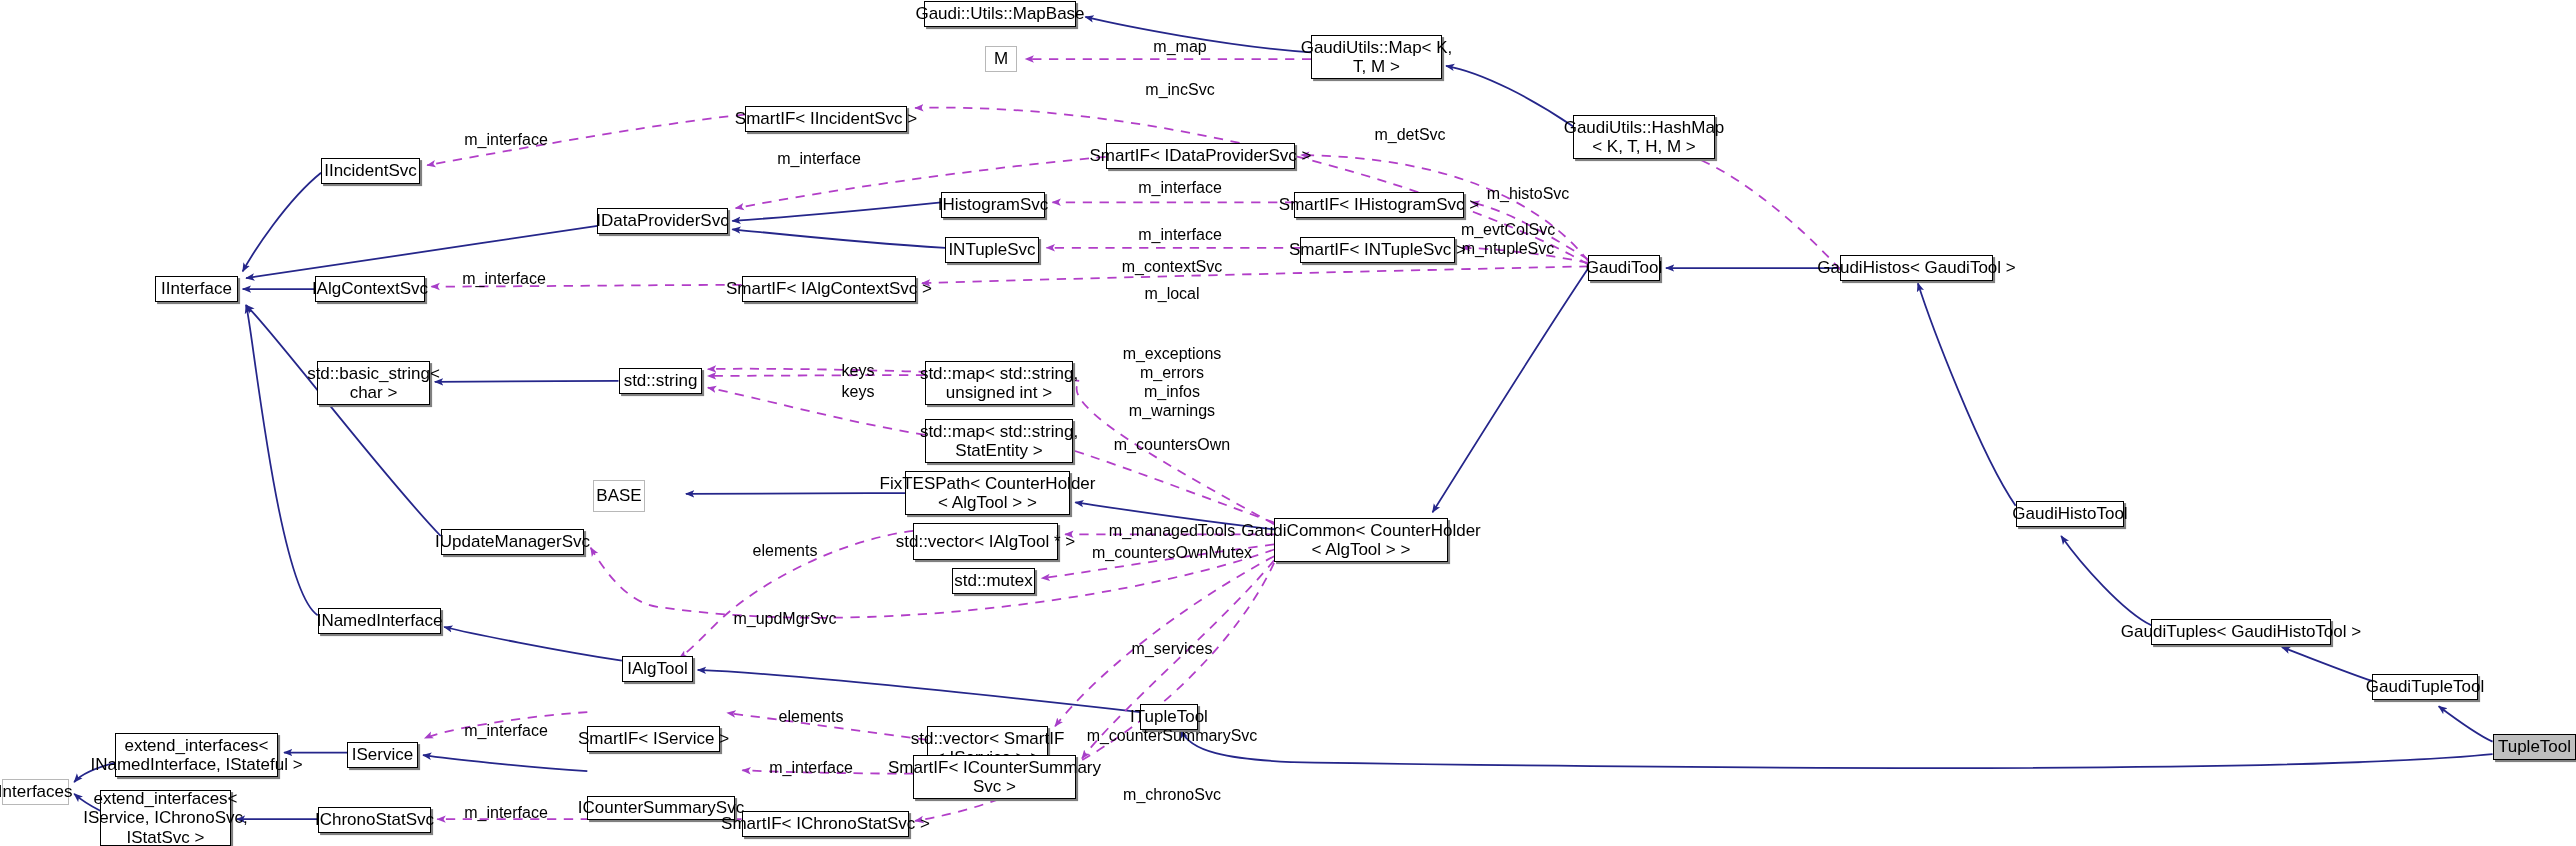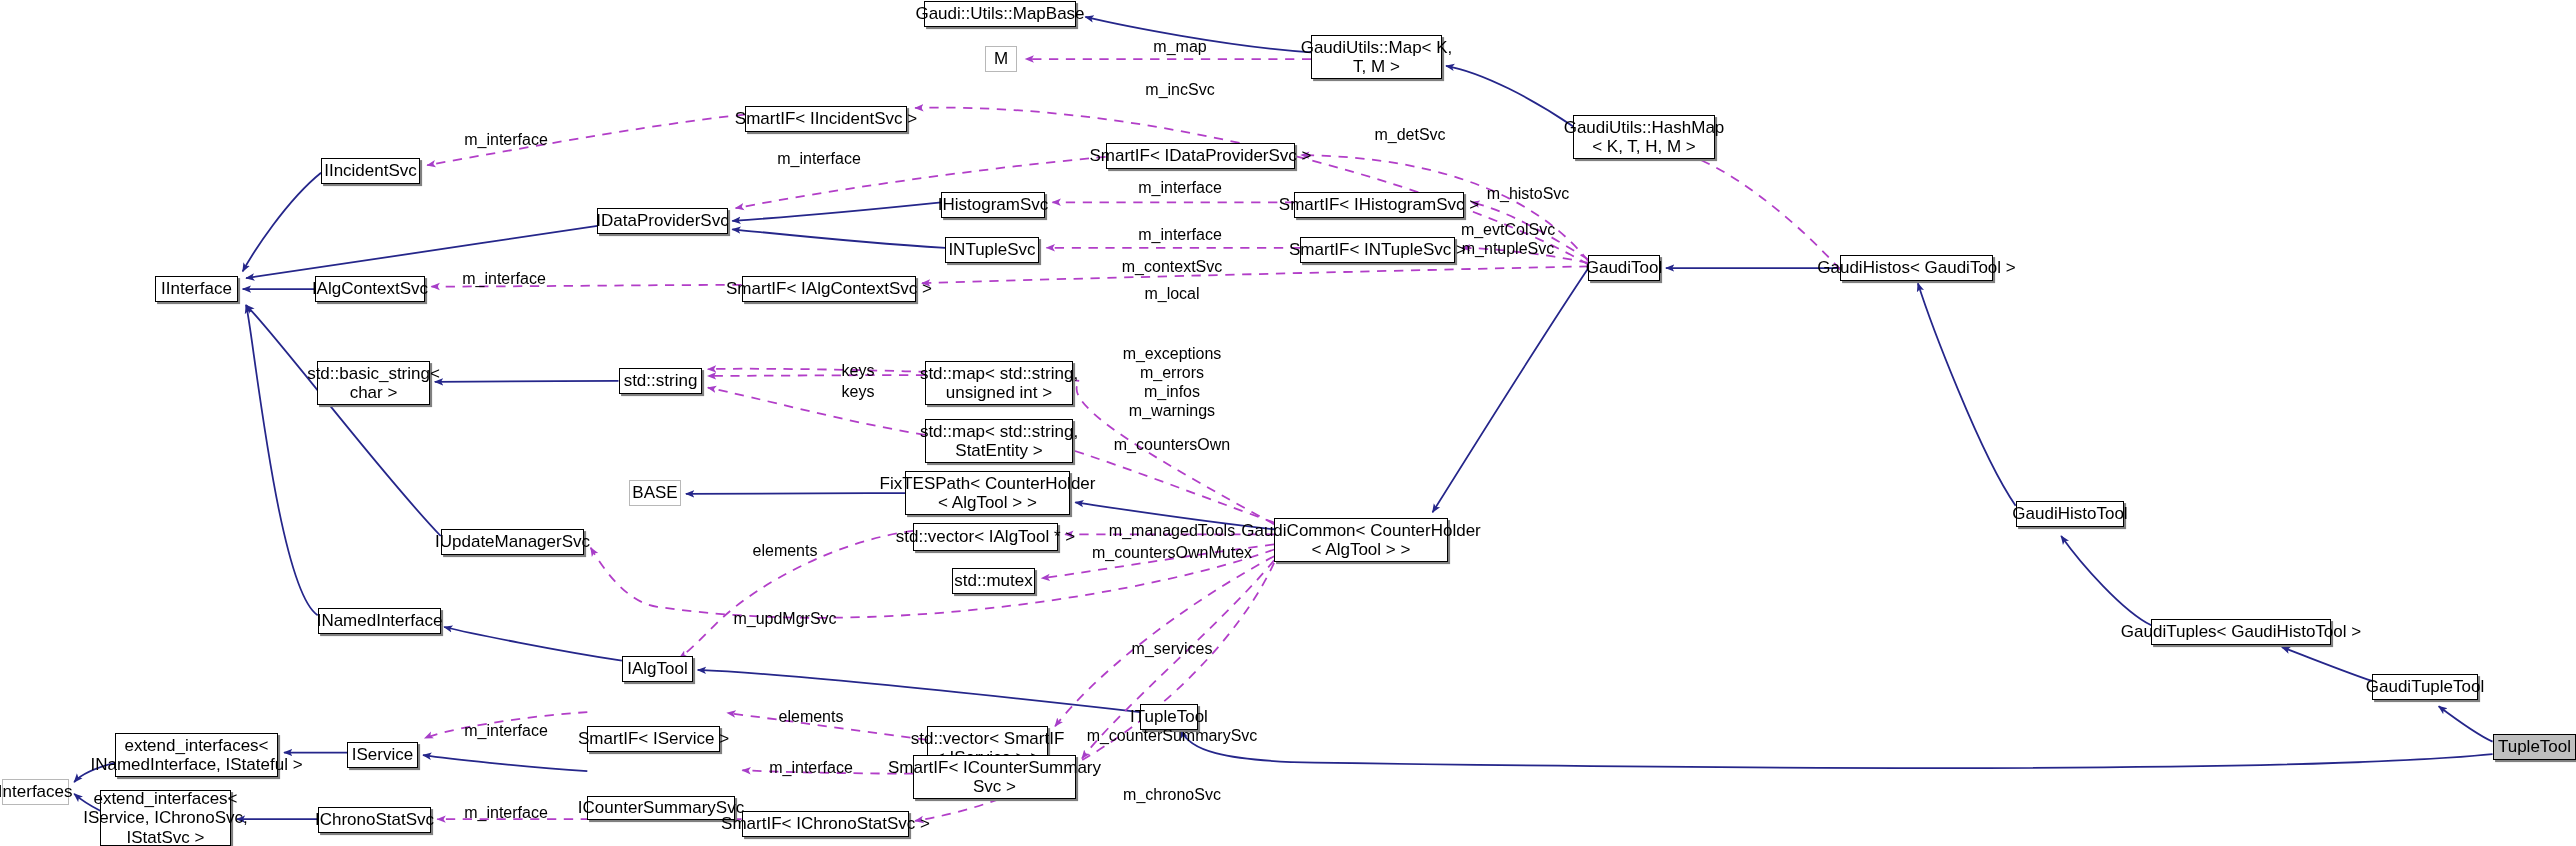--- a/index.html
+++ b/index.html
@@ -107,25 +107,25 @@
   <div class="node shadow" style="left:742px;top:276px;width:174px;height:26px;"><span>SmartIF&lt; IAlgContextSvc &gt;</span></div>
   <div class="node shadow" style="left:1588px;top:255px;width:72px;height:26px;"><span>GaudiTool</span></div>
   <div class="node shadow" style="left:1840px;top:255px;width:153px;height:26px;"><span>GaudiHistos&lt; GaudiTool &gt;</span></div>
   <div class="node shadow" style="left:317px;top:361px;width:113px;height:44px;"><span>std::basic_string&lt;
 char &gt;</span></div>
   <div class="node shadow" style="left:619px;top:368px;width:83px;height:26px;"><span>std::string</span></div>
   <div class="node shadow" style="left:925px;top:361px;width:148px;height:44px;"><span>std::map&lt; std::string,
 unsigned int &gt;</span></div>
   <div class="node shadow" style="left:925px;top:419px;width:148px;height:44px;"><span>std::map&lt; std::string,
 StatEntity &gt;</span></div>
-  <div class="node tmpl" style="left:629px;top:480px;width:52px;height:26px;"><span>BASE</span></div>
+  <div class="node tmpl" style="left:593px;top:480px;width:52px;height:32px;"><span>BASE</span></div>
   <div class="node shadow" style="left:905px;top:471px;width:165px;height:44px;"><span>FixTESPath&lt; CounterHolder
 &lt; AlgTool &gt; &gt;</span></div>
   <div class="node shadow" style="left:2016px;top:501px;width:108px;height:26px;"><span>GaudiHistoTool</span></div>
-  <div class="node shadow" style="left:913px;top:523px;width:145px;height:28px;"><span>std::vector&lt; IAlgTool * &gt;</span></div>
+  <div class="node shadow" style="left:913px;top:523px;width:145px;height:37px;"><span>std::vector&lt; IAlgTool * &gt;</span></div>
   <div class="node shadow" style="left:1274px;top:518px;width:174px;height:44px;"><span>GaudiCommon&lt; CounterHolder
 &lt; AlgTool &gt; &gt;</span></div>
   <div class="node shadow" style="left:441px;top:529px;width:143px;height:26px;"><span>IUpdateManagerSvc</span></div>
   <div class="node shadow" style="left:952px;top:568px;width:83px;height:26px;"><span>std::mutex</span></div>
   <div class="node shadow" style="left:2151px;top:619px;width:180px;height:26px;"><span>GaudiTuples&lt; GaudiHistoTool &gt;</span></div>
   <div class="node shadow" style="left:318px;top:608px;width:123px;height:26px;"><span>INamedInterface</span></div>
   <div class="node shadow" style="left:622px;top:656px;width:71px;height:26px;"><span>IAlgTool</span></div>
   <div class="node shadow" style="left:927px;top:726px;width:121px;height:44px;"><span>std::vector&lt; SmartIF
 &lt; IService &gt; &gt;</span></div>
   <div class="node shadow" style="left:2372px;top:674px;width:106px;height:26px;"><span>GaudiTupleTool</span></div>

